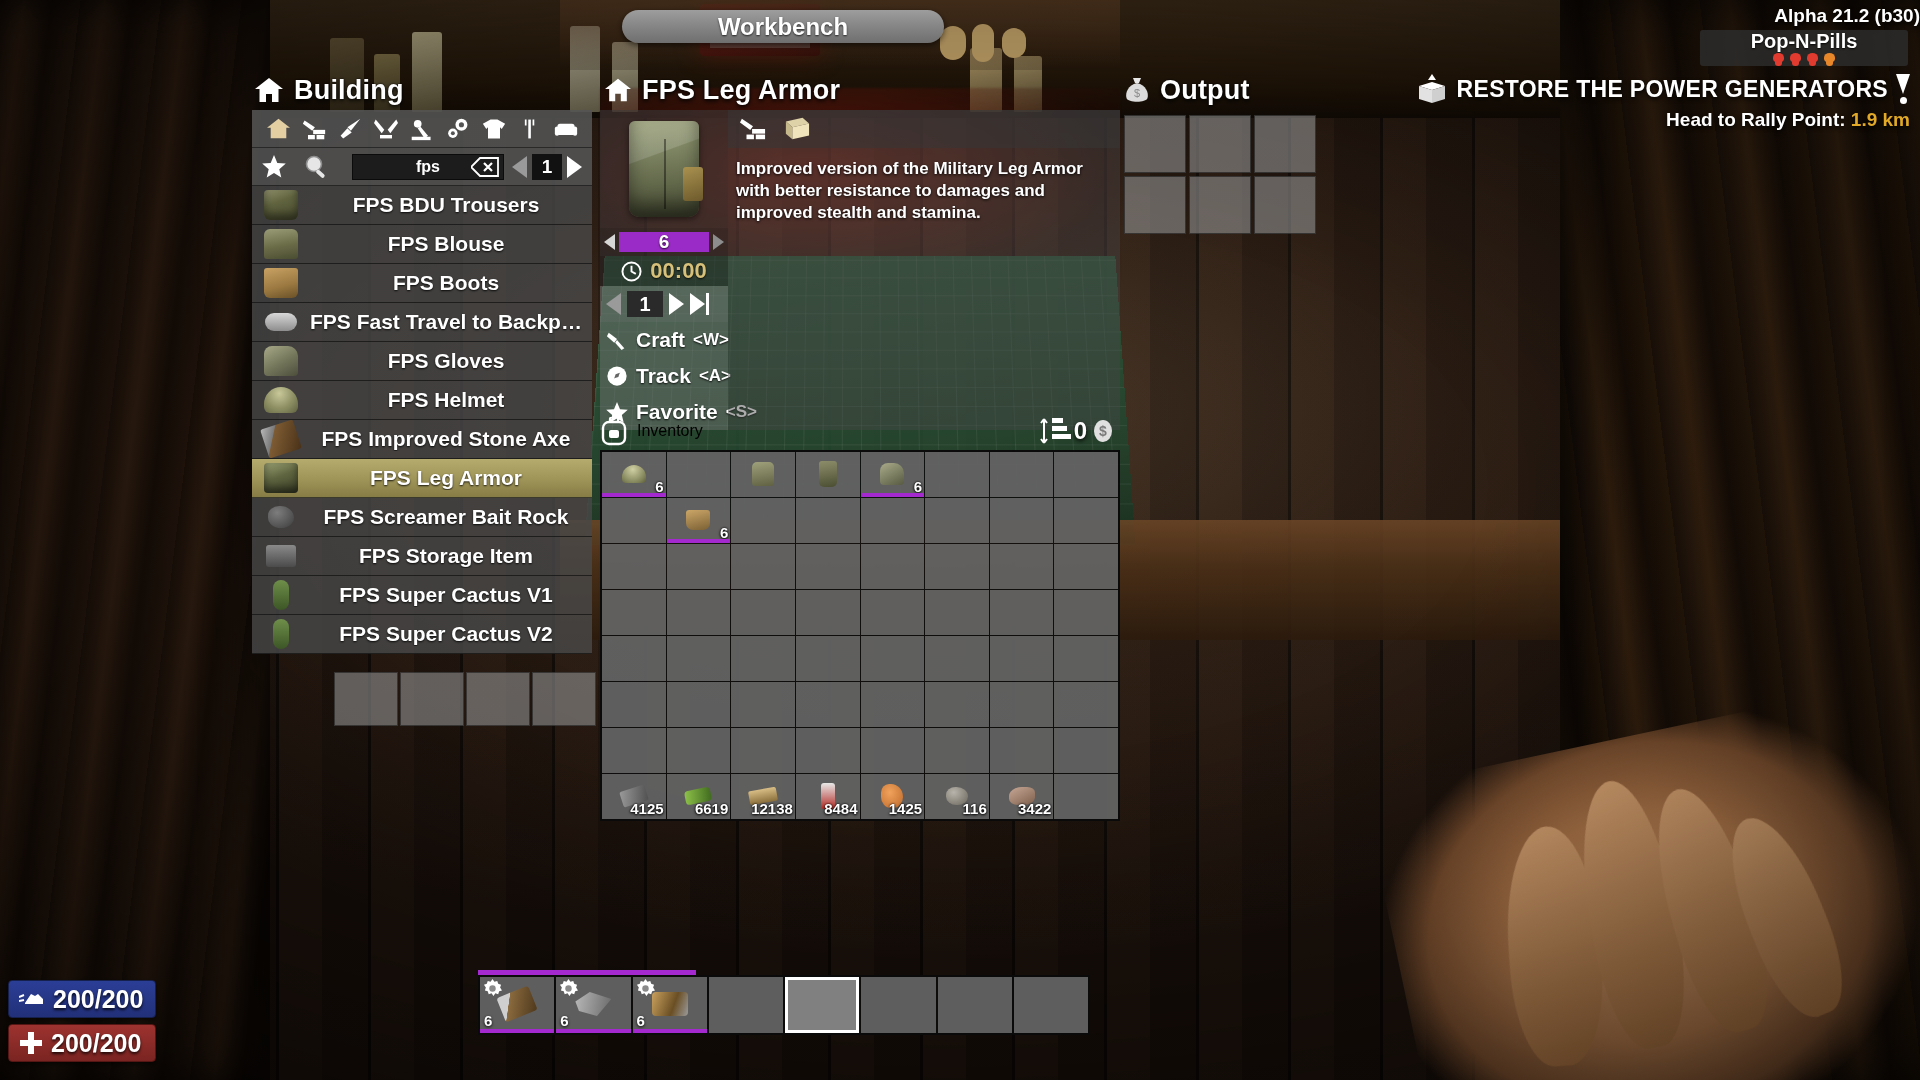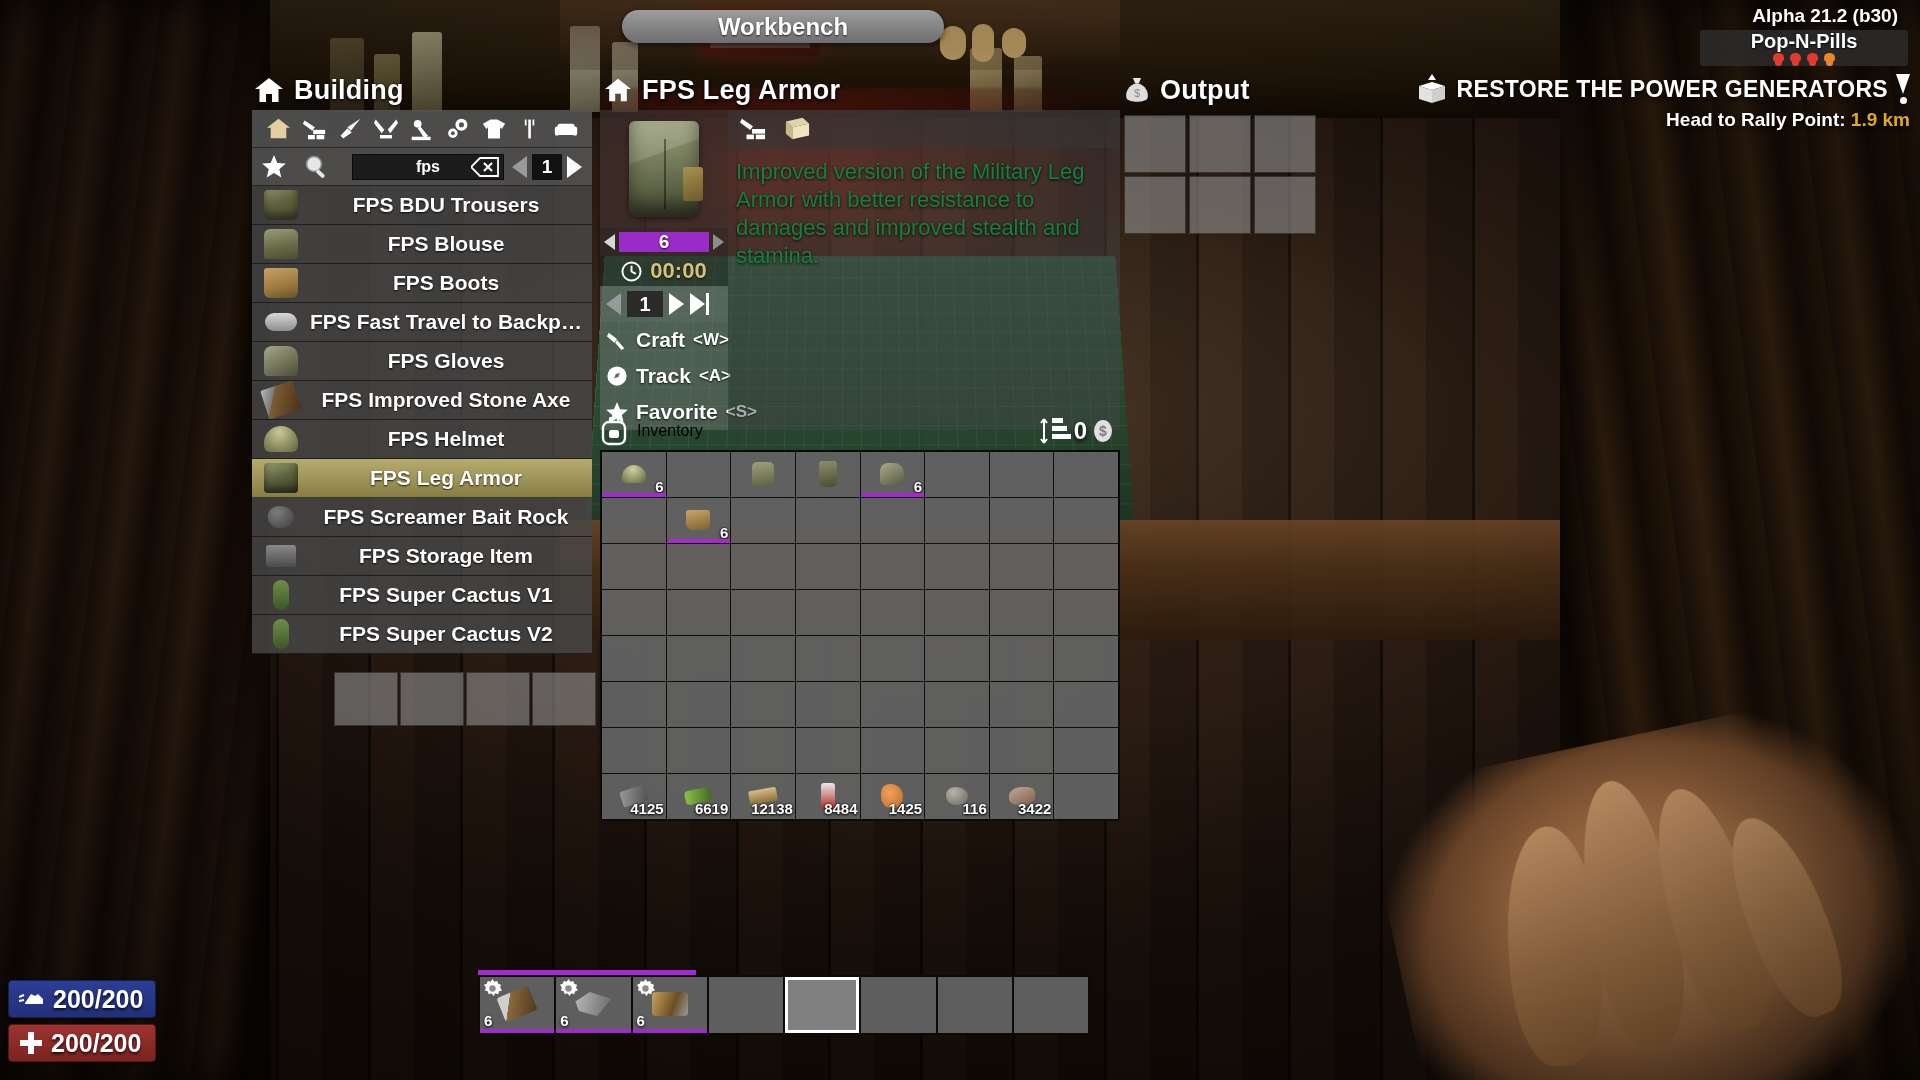--- a/index.html
+++ b/index.html
@@ -200,21 +200,21 @@
   .countrow .cnum { width:36px; height:26px; background:#2a2a2a; color:#fff; font-size:20px; font-weight:700;
                     display:flex; align-items:center; justify-content:center; }
   .act { display:flex; align-items:center; gap:8px; height:36px; padding:0 6px;
          background: rgba(120,120,120,.45); cursor:pointer; }
   .act .lbl { flex:1; font-size:21px; font-weight:700; color:#fff; text-shadow:0 1px 2px rgba(0,0,0,.85); }
   .act .key { font-size:17px; font-weight:700; color:#fff; text-shadow:0 1px 2px rgba(0,0,0,.85); }
 
   .descbox { flex:1; position:relative; background: rgba(70,70,70,.45); }
   .descicons { display:flex; align-items:center; gap:14px; height:38px; padding:0 10px;
                background: rgba(55,55,55,.55); }
-  .desctext { padding:10px 12px 14px 8px; font-size:22px; line-height:1.28; font-weight:400; color:#15803d;
+  .desctext { padding:10px 12px 14px 8px; font-size:17px; line-height:1.28; font-weight:700; color:#ffffff;
               text-shadow: 0 1px 3px rgba(0,0,0,.95); }
 
   
   #output { position:absolute; left:1124px; top:70px; width:200px; }
   .out-grid { display:grid; grid-template-columns: repeat(3, 62px); grid-auto-rows: 58px; gap:3px; margin-top:5px; }
   .out-cell { background: rgba(150,150,150,.58); border:1px solid rgba(20,20,20,.6); }
 
   
   #inventory { position:absolute; left:600px; top:412px; width:520px; }
   .inv-hdr { display:flex; align-items:center; height:38px;justify-content:flex-end; }
@@ -240,21 +240,21 @@
                   text-shadow:0 1px 3px #000; }
   .tb-cell .qbar { position:absolute; left:0; right:0; bottom:0; height:4px; background:#a42ad0; }
   .tb-topbar { height:5px; background:#a42ad0; width:218px; }
 
   
   #aux-grid { position:absolute; left:334px; top:672px; display:grid;
               grid-template-columns: repeat(4, 64px); grid-auto-rows:54px; gap:2px; }
   #aux-grid .c { background: rgba(150,150,150,.58); border:1px solid rgba(20,20,20,.55); }
 
   
-  #hud-version { position:absolute; right:22px; top:5px; font-size:19px; font-weight:700; color:#fff;
+  #hud-version { position:absolute; right:0; top:5px; font-size:19px; font-weight:700; color:#fff;
                  text-shadow: 0 2px 4px rgba(0,0,0,.95); }
   #hud-zone { position:absolute; right:12px; top:30px; width:208px; height:36px;
               background: rgba(45,45,45,.82); border-radius:3px;
               display:flex; flex-direction:column; align-items:center; justify-content:center; padding-top:1px; }
   #hud-zone .zn { font-size:20px; font-weight:700; color:#fff; text-shadow:0 1px 2px rgba(0,0,0,.9); line-height:1.05; }
   #hud-zone .skulls { display:flex; gap:6px; margin-top:1px; }
   .skull { width:11px; height:13px; position:relative; }
   .skull:before { content:""; position:absolute; left:0; top:0; width:11px; height:9px; border-radius:50% 50% 40% 40%;
                   background: currentColor; }
   .skull:after  { content:""; position:absolute; left:2px; bottom:0; width:7px; height:5px; border-radius:0 0 3px 3px;
@@ -447,29 +447,29 @@
           <div class="nm">FPS Fast Travel to Backpack Pill</div>
         </div>
         <div class="recipe">
           <div class="ico">
             <span class="sp gloves"></span>
           </div>
           <div class="nm">FPS Gloves</div>
         </div>
         <div class="recipe">
           <div class="ico">
+            <span class="sp helmet"></span>
+          </div>
+          <div class="nm">FPS Helmet</div>
+        </div>
+        <div class="recipe">
+          <div class="ico">
             <span class="sp axe"></span>
           </div>
           <div class="nm">FPS Improved Stone Axe</div>
-        </div>
-        <div class="recipe">
-          <div class="ico">
-            <span class="sp helmet"></span>
-          </div>
-          <div class="nm">FPS Helmet</div>
         </div>
         <div class="recipe sel">
           <div class="ico">
             <span class="sp legarmor"></span>
           </div>
           <div class="nm">FPS Leg Armor</div>
         </div>
         <div class="recipe">
           <div class="ico">
             <span class="sp rock"></span>

